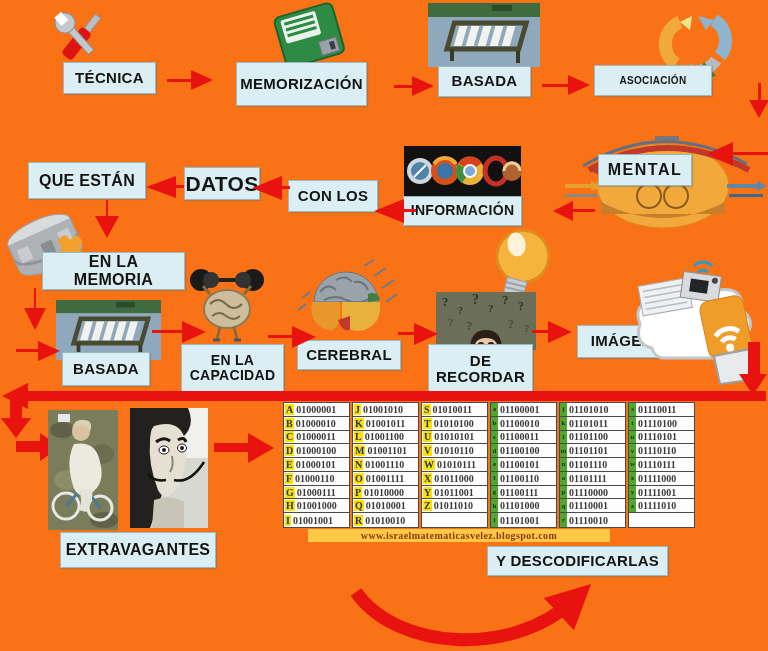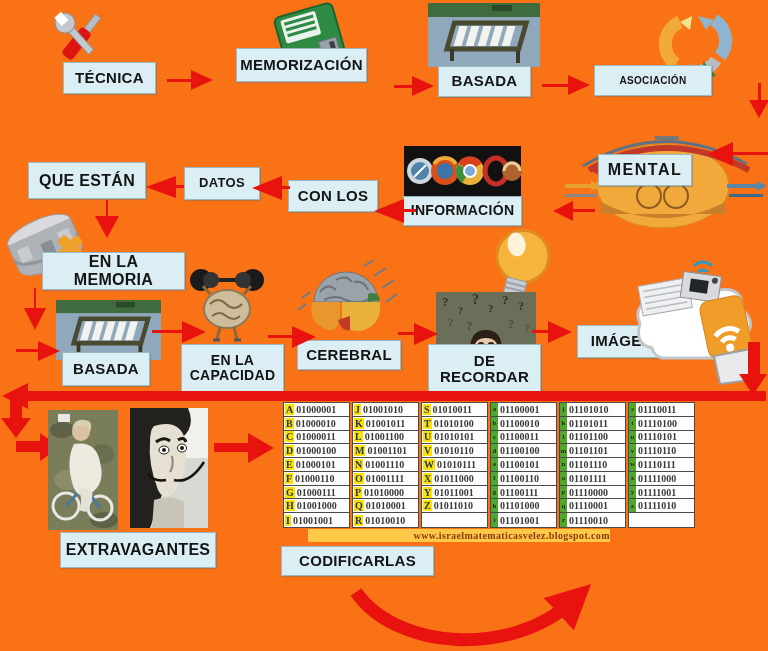--- a/index.html
+++ b/index.html
@@ -16,21 +16,21 @@
   #asciiTable{position:absolute;left:283px;top:402px;width:412px;height:126px;
               display:grid;grid-template-columns:repeat(6,1fr);column-gap:2px;}
   .tcol{display:grid;grid-template-rows:repeat(9,1fr);border:1px solid #4a4a4a;background:#fdfdfd;}
   .tcell{display:flex;align-items:center;border-bottom:1px solid #4a4a4a;overflow:hidden;
          font-family:"Liberation Serif",serif;font-weight:bold;font-size:10px;color:#3a3a3a;}
   .tcell:last-child{border-bottom:none;}
   .tletter{display:inline-flex;align-items:center;justify-content:center;}
   .upper .tletter{background:#ffe000;color:#1f3864;font-size:10px;margin:0 2px 0 1px;padding:0 1px;}
   .lower .tletter{background:#4ea72e;color:#243000;width:7px;height:100%;font-size:7px;}
   .lower .tcode{margin-left:2px;}
-  .url{position:absolute;left:308px;top:529px;width:302px;height:13px;text-align:right;
+  .url{position:absolute;left:308px;top:529px;width:302px;height:13px;text-align:center;
        background:#ffc846;color:#8a3a10;font-family:"Liberation Serif",serif;font-weight:bold;
        font-size:10px;line-height:13px;letter-spacing:.4px;}
   svg{position:absolute;overflow:visible;}
 </style>
 </head>
 <body>
 
 <div id="stage">
 
   <svg style="left:42px;top:6px" width="72" height="62" viewBox="0 0 72 62">
@@ -78,21 +78,21 @@
     <path d="M 30 16 l 12 -6 l -2 14 z" fill="#eee48a"></path>
     <path d="M 64 14 A 24 24 0 0 1 70 50" fill="none" stroke="#8fb4cf" stroke-width="13"></path>
     <path d="M 64 14 l -16 -4 l 8 14 z" fill="#8fb4cf"></path>
     <path d="M 66 54 A 24 24 0 0 1 38 64" fill="none" stroke="#b8bcc0" stroke-width="12"></path>
     <path d="M 44 74 l 22 -4 l -12 -14 z" fill="#2e7d32"></path>
   </svg>
 
   <div class="box" style="left:63px;top:62px;width:93px;height:32px;font-size:15px">
       <span>TÉCNICA</span>
     </div>
-  <div class="box" style="left:236px;top:48px;width:131px;height:34px;font-size:15px">
+  <div class="box" style="left:236px;top:62px;width:131px;height:44px;font-size:15px">
       <span>MEMORIZACIÓN</span>
     </div>
   <div class="box" style="left:438px;top:66px;width:93px;height:31px;font-size:15px">
       <span>BASADA</span>
     </div>
   <div class="box" style="left:594px;top:65px;width:118px;height:31px;font-size:10px">
       <span>ASOCIACIÓN</span>
     </div>
 
   <div class="sh" style="left:167px;top:79px;width:24px;height:3px"></div>
@@ -135,21 +135,21 @@
     <path d="M 66 25 L 58 37 A 14 14 0 0 1 54 18 Z" fill="#3f8f3f"></path>
     <circle cx="66" cy="25" r="6" fill="#7fa8d9" stroke="#fff" stroke-width="2"></circle>
     <ellipse cx="92" cy="25" rx="11" ry="13" fill="none" stroke="#c23028" stroke-width="5"></ellipse>
     <circle cx="108" cy="25" r="10" fill="#b0622d"></circle>
     <path d="M 100 25 A 8 8 0 0 1 116 25" fill="none" stroke="#e8d0a0" stroke-width="3"></path>
   </svg>
 
   <div class="box" style="left:28px;top:162px;width:118px;height:37px;font-size:16px">
       <span>QUE ESTÁN</span>
     </div>
-  <div class="box" style="left:184px;top:167px;width:76px;height:33px;font-size:13px">
+  <div class="box" style="left:184px;top:167px;width:76px;height:33px;font-size:21px">
       <span>DATOS</span>
     </div>
   <div class="box" style="left:288px;top:180px;width:90px;height:32px;font-size:15px">
       <span>CON LOS</span>
     </div>
   <div class="box" style="left:403px;top:196px;width:119px;height:30px;font-size:14px">
       <span>INFORMACIÓN</span>
     </div>
   <div class="box" style="left:598px;top:154px;width:94px;height:32px;font-size:16px;letter-spacing:1.5px">
       <span>MENTAL</span>
@@ -273,21 +273,21 @@
 
   <div class="box" style="left:62px;top:352px;width:88px;height:34px;font-size:15px">
       <span>BASADA</span>
     </div>
   <div class="box" style="left:181px;top:344px;width:103px;height:48px;font-size:14px;padding:2px 10px">
       <span>EN LA CAPACIDAD</span>
     </div>
   <div class="box" style="left:297px;top:340px;width:104px;height:30px;font-size:15px">
       <span>CEREBRAL</span>
     </div>
-  <div class="box" style="left:428px;top:344px;width:113px;height:50px;font-size:15px;padding:2px 28px">
+  <div class="box" style="left:428px;top:344px;width:105px;height:50px;font-size:15px;padding:2px 28px">
       <span>DE RECORDAR</span>
     </div>
   <div class="box" style="left:577px;top:325px;width:110px;height:33px;font-size:15px">
       <span>IMÁGENES</span>
     </div>
 
   <svg style="left:632px;top:252px" width="130" height="142" viewBox="0 0 130 142">
     <path d="M 20 96 Q 2 92 8 72 Q 0 52 22 48 Q 26 28 50 34 Q 70 20 86 38 Q 112 34 110 58 Q 126 70 112 86 Q 118 104 96 106 L 30 106 Q 22 104 20 96 Z" fill="#fff" stroke="#c3c7cb" stroke-width="3"></path>
     <g transform="rotate(-10 32 44)">
       <rect x="8" y="30" width="50" height="30" fill="#eef0f2" stroke="#a8acb0"></rect>
@@ -591,22 +591,22 @@
         <div class="tcell lower">
           <span class="tletter">z</span>
           <span class="tcode">01111010</span>
         </div>
         <div class="tcell lower"></div>
       </div>
     </div>
 
   <div class="url">www.israelmatematicasvelez.blogspot.com</div>
 
-  <div class="box" style="left:281px;top:546px;width:153px;height:30px;font-size:15px">
-      <span>CODIFICARLAS</span>
+  <div class="box" style="left:487px;top:546px;width:181px;height:30px;font-size:15px">
+      <span>Y DESCODIFICARLAS</span>
     </div>
 
   <svg style="left:330px;top:578px" width="300" height="72" viewBox="0 0 300 72">
     <defs>
       <marker id="ah" markerWidth="3.4" markerHeight="3.4" refX="1.6" refY="1.7" orient="auto">
         <path d="M0,0 L3.4,1.7 L0,3.4 z" fill="#e8120e"></path>
       </marker>
     </defs>
     <path d="M 26 14 C 66 72 182 80 244 22" fill="none" stroke="#e8120e" stroke-width="13" marker-end="url(#ah)"></path>
   </svg>

